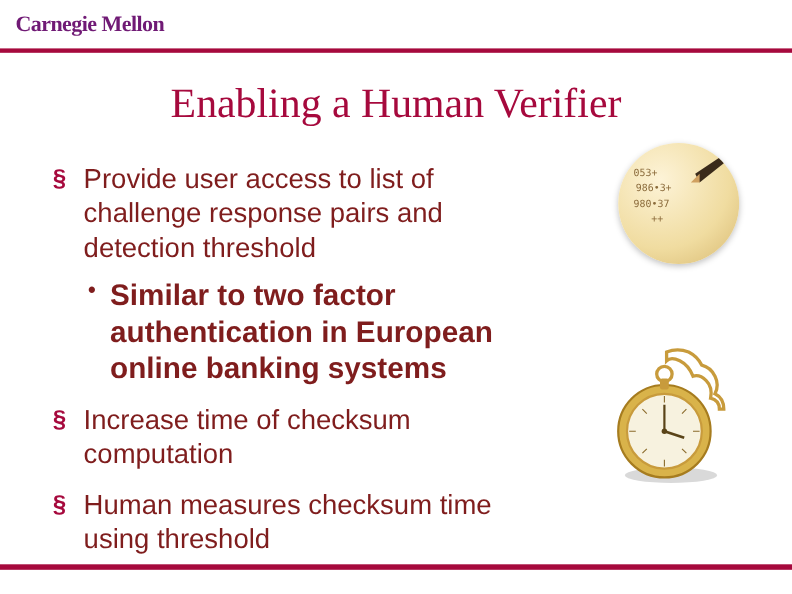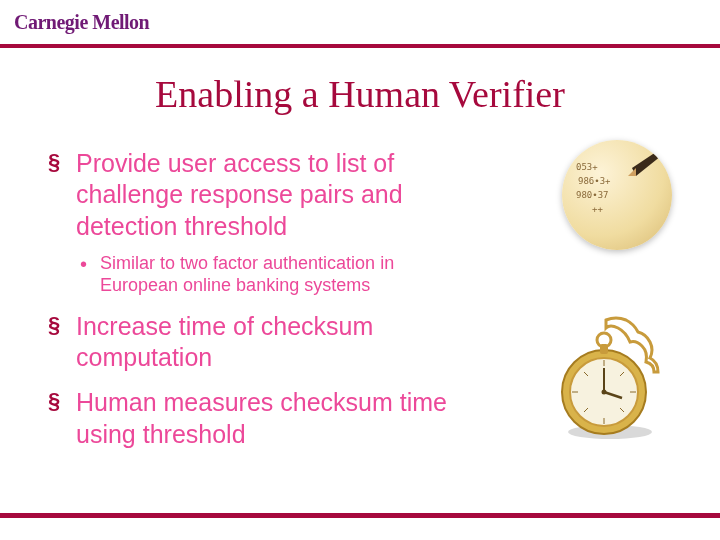--- a/index.html
+++ b/index.html
@@ -70,54 +70,55 @@
     padding: 32px 48px 0 48px;
   }
   .bullets {
     list-style: none;
     width: 420px;
   }
   .bullets > li {
     position: relative;
     padding-left: 28px;
     font-size: 25px;
-    color: #ec4899;
+    color: #7f1d1d;
     line-height: 1.25;
     margin-bottom: 14px;
   }
   .bullets > li::before {
     content: "§";
     position: absolute;
     left: 0;
     top: 0;
     color: #a6093d;
     font-size: 22px;
     font-weight: bold;
   }
   .sub-bullets {
     list-style: none;
     margin-top: 10px;
   }
   .sub-bullets > li {
     position: relative;
     padding-left: 24px;
-    font-size: 18px;
+    font-size: 27px;
     line-height: 1.25;
+    font-weight: bold;
   }
   .sub-bullets > li::before {
     content: "•";
     position: absolute;
     left: 4px;
     top: 0;
     font-size: 20px;
   }
   .img-circle {
     position: absolute;
     right: 48px;
-    top: 24px;
+    top: 14px;
     width: 110px;
     height: 110px;
     border-radius: 55px;
     background: radial-gradient(circle at 35% 30%, #fdf3d7 0%, #f0dca0 60%, #d7b86f 100%);
     box-shadow: 0 2px 6px rgba(0,0,0,0.25);
     overflow: hidden;
   }
   .img-circle svg { width: 100%; height: 100%; }
   .img-watch {
     position: absolute;

